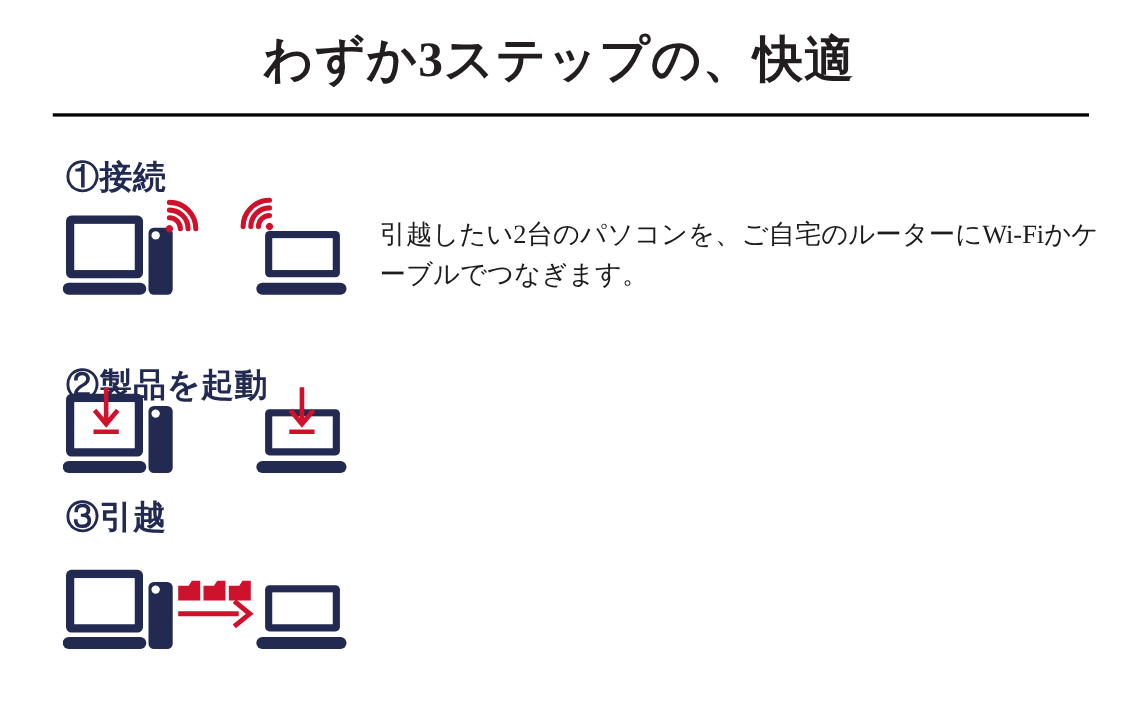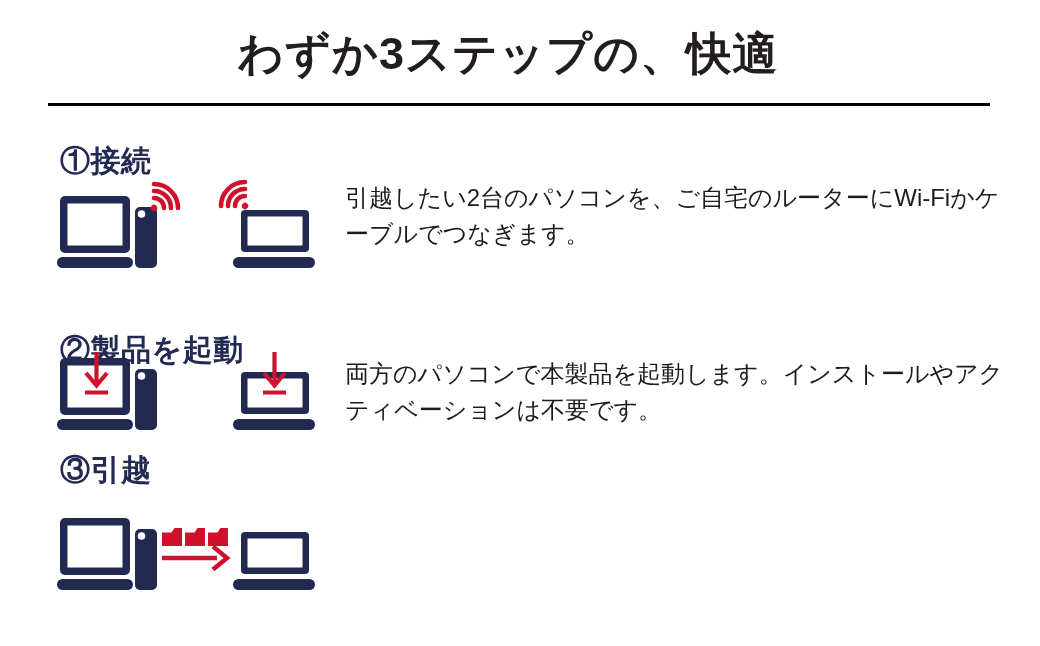--- a/index.html
+++ b/index.html
@@ -9,21 +9,21 @@
     --body-text:#1c1c1c;
     --divider:#000000;
     --bg:#ffffff;
   }
   *{margin:0;padding:0;box-sizing:border-box;}
   html,body{background:var(--bg);}
   .page{
     position:relative;
     width:1016px;height:646px;
     background:var(--bg);
-    font-family:Liberation Sans, sans-serif;
+    font-family:Liberation Serif, serif;
     overflow:hidden;
   }
   .page-title{
     position:absolute;left:0;top:24px;width:100%;
     text-align:center;
     font-size:45px;font-weight:700;
     letter-spacing:1px;
     color:var(--title-text);
   }
   .divider{
@@ -38,21 +38,21 @@
   }
   .step-icon{
     position:absolute;left:57px;
     width:262px;height:92px;
   }
   .step-text{
     position:absolute;left:345px;width:676px;
     font-size:24px;line-height:36px;
     color:var(--body-text);
   }
-  .h1{top:141px;} .i1{top:178px;} .t1{top:180px;}
+  .h1{top:141px;} .i1{top:178px;} .t1{top:196px;}
   .h2{top:302px;margin-top:28px;} .i2{top:340px;} .t2{top:356px;}
   .h3{top:450px;} .i3{top:500px;} .t3{top:518px;}
   svg{display:block;}
 </style>
 </head>
 <body>
 
 <div class="page">
 
   <div class="page-title">わずか3ステップの、快適</div>
@@ -117,21 +117,20 @@
         <rect x="176" y="79" width="82" height="11" rx="5.5" fill="var(--navy)"></rect>
       </g>
 
       <g stroke="var(--red)" fill="none" stroke-width="4.2">
         <path d="M217.5 12 V42"></path>
         <path d="M207 33 L217.5 45.5 L228 33"></path>
         <path d="M206 52.5 H229" stroke-width="4"></path>
       </g>
     </svg>
   </div>
-  <div class="step-text t2">両方のパソコンで本製品を起動します。インストールやアクティベーションは不要です。</div>
 
   <div class="step-heading h3">③引越</div>
   <div class="step-icon i3">
     <svg viewBox="0 0 262 92" width="262" height="92">
 
       <g>
         <rect x="3" y="18" width="70" height="57" rx="5" fill="var(--navy)"></rect>
         <rect x="10.5" y="25.5" width="55" height="42" fill="#ffffff"></rect>
         <rect x="0" y="79" width="76" height="11" rx="5.5" fill="var(--navy)"></rect>
         <rect x="78" y="29" width="22" height="61" rx="5" fill="var(--navy)"></rect>

